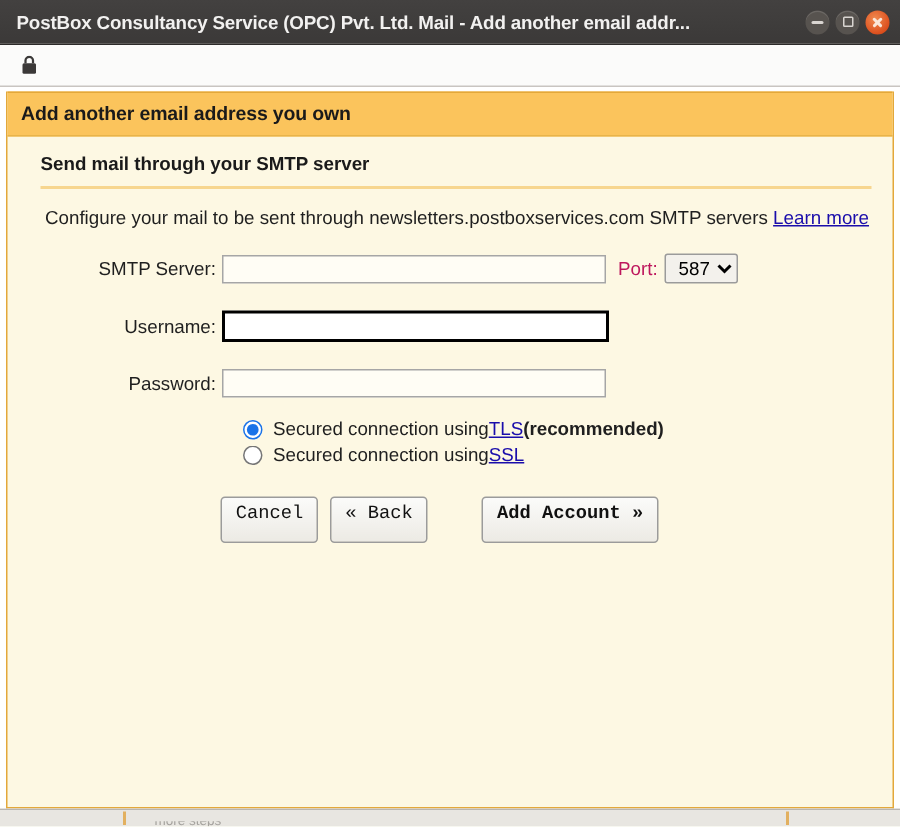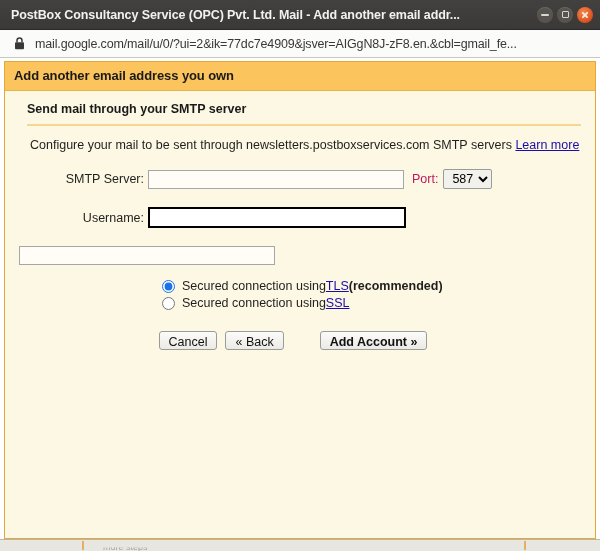--- a/index.html
+++ b/index.html
@@ -253,27 +253,27 @@
 
   
   .buttons {
     margin-top: 21px;
     display: flex;
     justify-content: center;
     gap: 8px;
     padding-right: 14px;
   }
   .btn {
-    font-family: Liberation Sans, sans-serif;
+    font-family: Liberation Mono, monospace;
     font-size: 12.5px;
     color: #111;
     background: linear-gradient(to bottom, #fbfbfa 0%, #eceae4 100%);
     border: 1px solid #9b9b9b;
     border-radius: 3px;
-    padding: 3px 9px 0;
+    padding: 3px 9px 12px;
     line-height: 1.15;
     cursor: default;
   }
   .btn.default { font-weight: bold; margin-left: 28px; }
 
   
   .bleed {
     position: absolute;
     left: 0; right: 0; bottom: 0;
     height: 12px;
@@ -319,21 +319,20 @@
     </div>
   </div>
 
   <div class="urlbar">
     <span class="lock-icon">
       <svg width="11" height="13" viewBox="0 0 11 13" xmlns="http://www.w3.org/2000/svg">
         <path d="M3 5.2V3.4a2.5 2.5 0 0 1 5 0v1.8" fill="none" stroke="#3b3938" stroke-width="1.5"></path>
         <rect x="1" y="5.2" width="9" height="7" rx="1" fill="#3b3938"></rect>
       </svg>
     </span>
-    <span class="url-text">mail.google.com/mail/u/0/?ui=2&amp;ik=77dc7e4909&amp;jsver=AIGgN8J-zF8.en.&amp;cbl=gmail_fe...</span>
   </div>
 
   <div class="page">
 
     <div class="panel">
 
       <div class="panel-header">Add another email address you own</div>
 
       <div class="panel-body">
 
@@ -354,20 +353,21 @@
               <option>587</option>
             </select>
           </div>
 
           <div class="form-row">
             <span class="form-label">Username:</span>
             <input class="text-input focused" type="text" autofocus="" value="" style="">
           </div>
 
           <div class="form-row">
+            <span class="form-label">Password:</span>
             <input class="text-input" type="password" value="" style="">
           </div>
 
         </div>
 
         <div class="radios">
 
           <label class="radio-row">
             <input type="radio" name="sec" checked="" style="">
             <span>Secured connection using </span>

